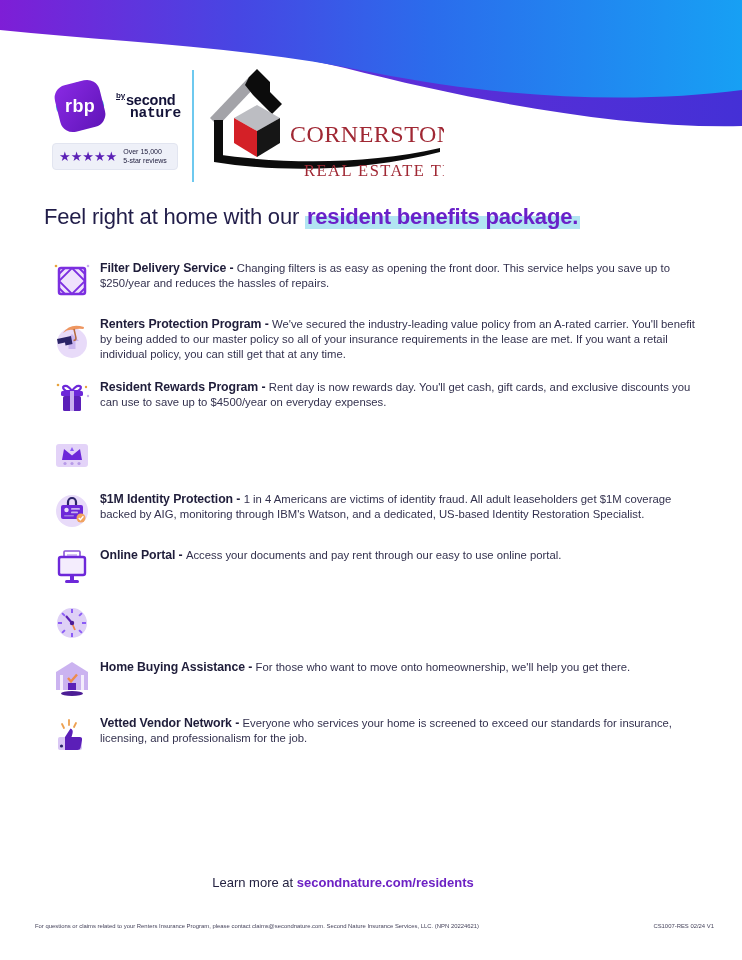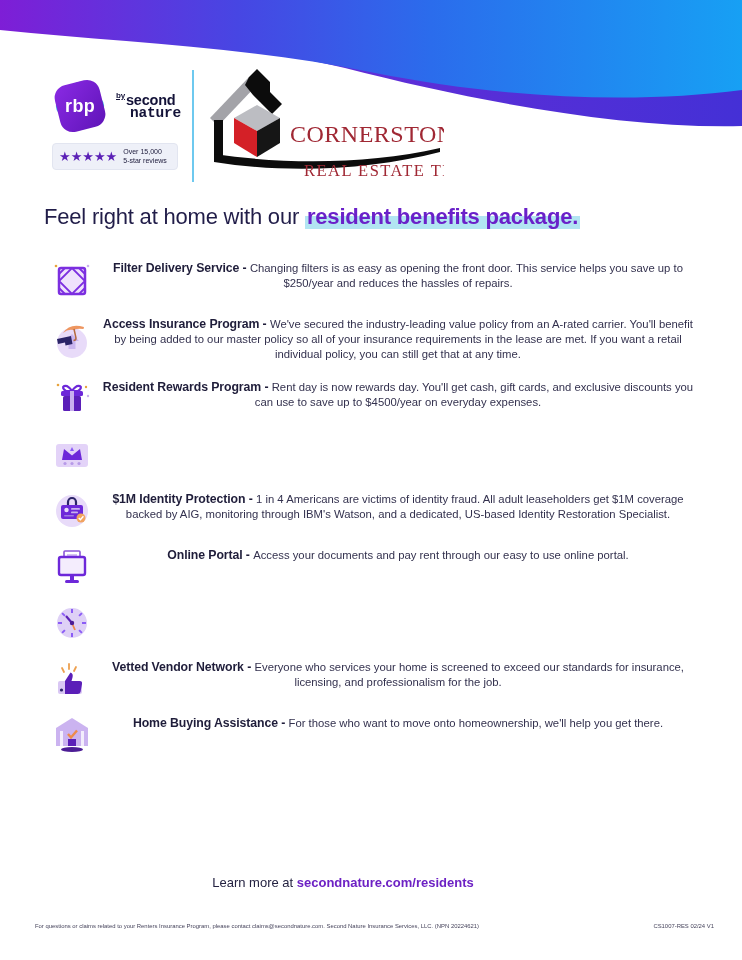--- a/index.html
+++ b/index.html
@@ -38,21 +38,21 @@
   .headline{position:absolute;left:44px;top:202px;width:660px;font-size:22px;line-height:30px;
             color:#211d49;font-weight:500;letter-spacing:-.2px;}
   .headline .hl{font-weight:bold;color:#6a21c9;
       background:linear-gradient(to bottom,transparent 48%,#b2e5f2 48%,#b2e5f2 100%);
       padding:0 2px;}
 
   
   .benefits{position:absolute;left:52px;top:250px;width:645px;}
   .benefit-row{position:relative;padding-left:48px;min-height:38px;margin-bottom:18px;}
   .benefit-icon{position:absolute;left:0;top:50%;transform:translateY(-50%);width:40px;height:40px;}
-  .benefit-text{font-size:11.3px;line-height:15px;color:#33314e;max-width:596px;text-align:center;}
+  .benefit-text{font-size:11.3px;line-height:15px;color:#33314e;max-width:596px;}
   .benefit-text strong{font-size:12.3px;color:#1f1d3a;letter-spacing:-.1px;}
 
   
   .cta{position:absolute;left:0;top:875px;width:686px;text-align:center;font-size:13px;color:#242241;}
   .cta .link{font-weight:bold;color:#6d21c4;text-decoration:none;}
   .footer{position:absolute;left:35px;right:28px;top:923px;display:flex;
           justify-content:space-between;font-size:5.9px;color:#46445c;}
 </style>
 </head>
 <body>
@@ -133,21 +133,21 @@
     </div>
 
     <div class="benefit-row">
       <svg class="benefit-icon" viewBox="0 0 40 40">
         <circle cx="20" cy="23" r="15" fill="#e8dbf9"></circle>
         <path d="M20 14 L27 21 L23.5 21 L23.5 29 L16.5 29 L16.5 21 L13 21 Z" fill="#c9b5ef"></path>
         <path d="M5 19 L19 16 L20.5 24 L13.5 25.5 L13 22.5 L6 24 Z" fill="#2b2468"></path>
         <path d="M11 13 Q18 2.5 32 7 L31.5 9 Q26 8 21.5 10 Q16 8.5 11 13 Z" fill="#ee9660"></path>
         <path d="M22 9 L24 18 q0 2.5 -2.5 2.5" stroke="#b46a3e" stroke-width="1.5" fill="none"></path>
       </svg>
-      <p class="benefit-text"><strong><span>Access Insurance Program</span><span> - </span></strong><span>We've secured the industry-leading value policy from an A-rated carrier. You'll benefit by being added to our master policy so all of your insurance requirements in the lease are met. If you want a retail individual policy, you can still get that at any time.</span></p>
+      <p class="benefit-text"><strong><span>Renters Protection Program</span><span> - </span></strong><span>We've secured the industry-leading value policy from an A-rated carrier. You'll benefit by being added to our master policy so all of your insurance requirements in the lease are met. If you want a retail individual policy, you can still get that at any time.</span></p>
     </div>
 
     <div class="benefit-row">
       <svg class="benefit-icon" viewBox="0 0 40 40">
         <circle cx="6" cy="6" r="1.3" fill="#e8a33d"></circle>
           <circle cx="34" cy="8" r="1.2" fill="#e8a33d"></circle>
           <circle cx="36" cy="17" r="1.2" fill="#c9b0ee"></circle>
         <path d="M20 12 C14 3 7 8 14 12 Z" stroke="#6d28d9" stroke-width="2.2" fill="none"></path>
         <path d="M20 12 C26 3 33 8 26 12 Z" stroke="#6d28d9" stroke-width="2.2" fill="none"></path>
         <rect x="11" y="17" width="18" height="15" rx="1.5" fill="#5b1fb8"></rect>
@@ -199,40 +199,40 @@
         <circle cx="20" cy="20" r="15" fill="#ded0f6"></circle>
         <path d="M20 6 v4 M20 30 v4 M6 20 h4 M30 20 h4 M10.1 10.1 l2.8 2.8 M27.1 27.1 l2.8 2.8 M29.9 10.1 l-2.8 2.8 M12.9 27.1 l-2.8 2.8" stroke="#8b5cf6" stroke-width="2"></path>
         <line x1="20" y1="20" x2="14" y2="13" stroke="#5b21b6" stroke-width="2.2"></line>
         <line x1="20" y1="20" x2="23" y2="27" stroke="#ed8b4b" stroke-width="1.8"></line>
         <circle cx="20" cy="20" r="2.2" fill="#4c1d95"></circle>
       </svg>
     </div>
 
     <div class="benefit-row">
       <svg class="benefit-icon" viewBox="0 0 40 40">
-        <path d="M10 9 l2 4 M17 5 v5 M24 8 l-2 4" stroke="#eda04f" stroke-width="1.8" stroke-linecap="round"></path>
-        <rect x="6" y="22" width="24" height="13" rx="2" fill="#d9c7f4"></rect>
-        <path d="M13 35 v-13 l5.5 -8.5 q3 1 2 5 l-1 3.5 h8 q3 0 2.5 3 l-1.5 8 q-0.5 2 -3 2 Z" fill="#5b1fb8"></path>
-        <circle cx="9.5" cy="31" r="1.6" fill="#2b2468"></circle>
-      </svg>
-      <p class="benefit-text"><strong><span>Vetted Vendor Network</span><span> - </span></strong><span>Everyone who services your home is screened to exceed our standards for insurance, licensing, and professionalism for the job.</span></p>
-    </div>
-
-    <div class="benefit-row">
-      <svg class="benefit-icon" viewBox="0 0 40 40">
         <ellipse cx="20" cy="34.5" rx="11" ry="2.6" fill="#4c1d95"></ellipse>
         <path d="M20 3 L36 13 V31 H4 V13 Z" fill="#cbb3f0"></path>
         <rect x="8" y="16" width="3" height="15" fill="#f3edfc"></rect>
         <rect x="29" y="16" width="3" height="15" fill="#f3edfc"></rect>
         <path d="M16 19 l3 3.5 6-7" stroke="#ed8b4b" stroke-width="2.4" fill="none"></path>
         <rect x="16" y="24" width="8" height="7" fill="#5b1fb8"></rect>
       </svg>
       <p class="benefit-text"><strong><span>Home Buying Assistance</span><span> - </span></strong><span>For those who want to move onto homeownership, we'll help you get there.</span></p>
     </div>
 
+    <div class="benefit-row">
+      <svg class="benefit-icon" viewBox="0 0 40 40">
+        <path d="M10 9 l2 4 M17 5 v5 M24 8 l-2 4" stroke="#eda04f" stroke-width="1.8" stroke-linecap="round"></path>
+        <rect x="6" y="22" width="24" height="13" rx="2" fill="#d9c7f4"></rect>
+        <path d="M13 35 v-13 l5.5 -8.5 q3 1 2 5 l-1 3.5 h8 q3 0 2.5 3 l-1.5 8 q-0.5 2 -3 2 Z" fill="#5b1fb8"></path>
+        <circle cx="9.5" cy="31" r="1.6" fill="#2b2468"></circle>
+      </svg>
+      <p class="benefit-text"><strong><span>Vetted Vendor Network</span><span> - </span></strong><span>Everyone who services your home is screened to exceed our standards for insurance, licensing, and professionalism for the job.</span></p>
+    </div>
+
   </div>
 
   <div class="cta">
     <span>Learn more at </span><a class="link" href="#">secondnature.com/residents</a>
   </div>
 
   <div class="footer">
     <span>For questions or claims related to your Renters Insurance Program, please contact claims@secondnature.com. Second Nature Insurance Services, LLC. (NPN 20224621)</span>
     <span>CS1007-RES 02/24 V1</span>
   </div>

